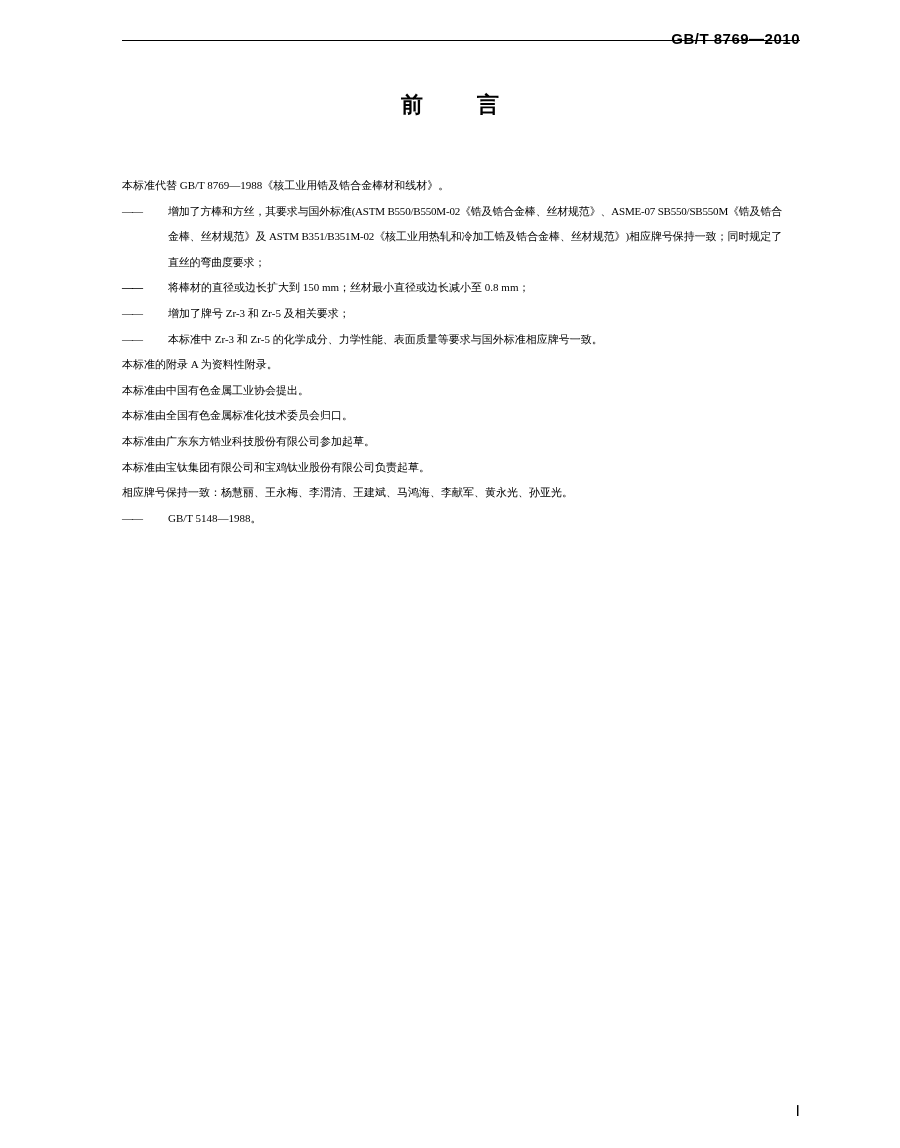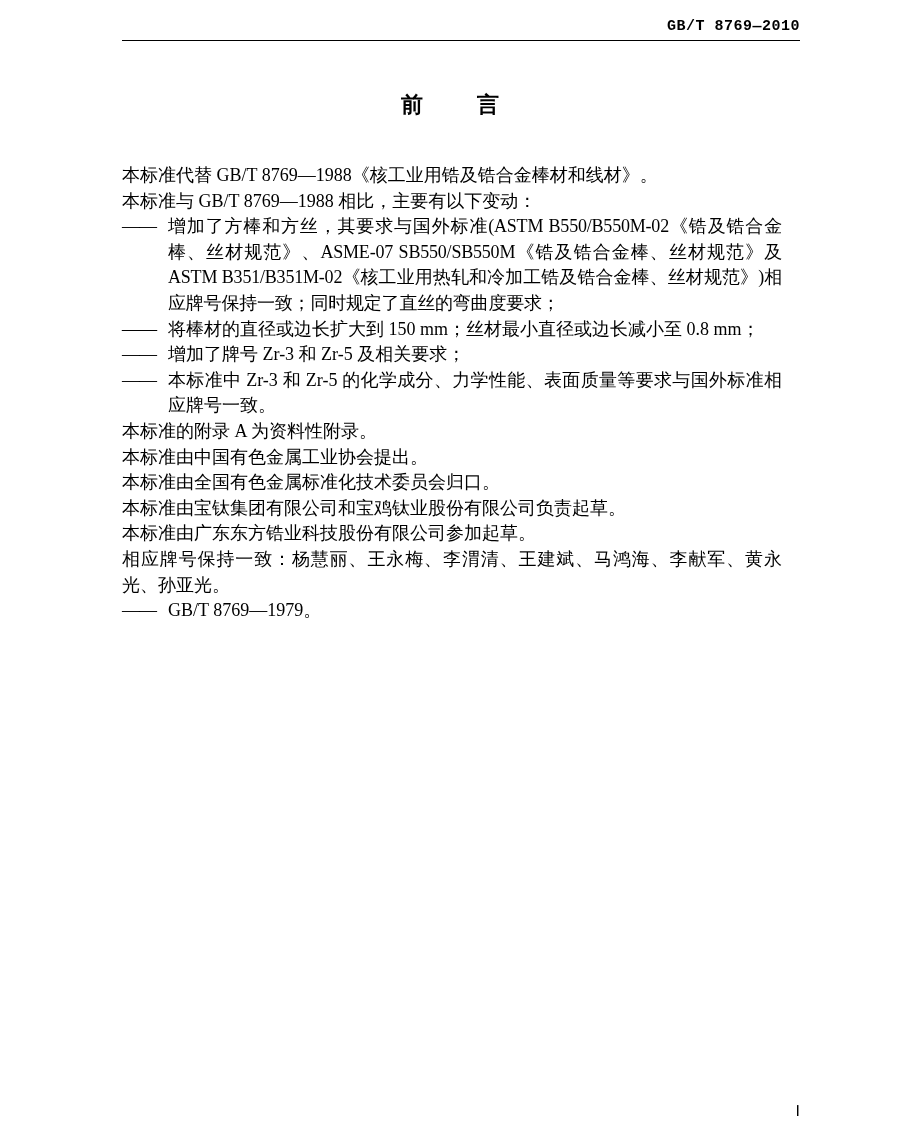--- a/index.html
+++ b/index.html
@@ -26,22 +26,22 @@
   .header {
     position: absolute;
     top: 14px;
     left: 122px;
     right: 100px;
     height: 30px;
   }
   .header-std {
     position: absolute;
     right: 0;
-    top: 4px;
-    font-family: Liberation Mono, monospace;
+    top: 16px;
+    font-family: Liberation Sans, sans-serif;
     font-weight: bold;
     font-size: 15px;
     letter-spacing: 0.5px;
   }
   .header-rule {
     position: absolute;
     left: 0;
     right: 0;
     top: 26px;
     border-top: 1.6px solid #000;
@@ -55,24 +55,24 @@
     text-align: center;
     font-family: "DejaVu Sans", "Liberation Sans", sans-serif;
     font-weight: bold;
     font-size: 22px;
     letter-spacing: 16px;
     text-indent: 16px;
   }
   
   .content {
     position: absolute;
-    top: 163px;
+    top: 173px;
     left: 122px;
     width: 660px;
-    font-size: 18px;
+    font-size: 11px;
     line-height: 25.6px;
   }
   .para {
     margin: 0 0 0 0;
     text-align: justify;
   }
   .dash-item {
     display: block;
     position: relative;
     padding-left: 46px;
@@ -104,21 +104,20 @@
   <div class="header">
     <div class="header-std">GB/T 8769—2010</div>
     <div class="header-rule"></div>
   </div>
 
   <div class="title">前　言</div>
 
   <div class="content">
 
     <div class="para">本标准代替 GB/T 8769—1988《核工业用锆及锆合金棒材和线材》。</div>
-    <div class="para">本标准与 GB/T 8769—1988 相比，主要有以下变动：</div>
 
     <div class="dash-item">
       <span class="dash">——</span>
       <span class="tight">增加了方棒和方丝，其要求与国外标准(ASTM B550/B550M-02《锆及锆合金棒、丝材规范》、ASME-07 SB550/SB550M《锆及锆合金棒、丝材规范》及 ASTM B351/B351M-02《核工业用热轧和冷加工锆及锆合金棒、丝材规范》)相应牌号保持一致；同时规定了直丝的弯曲度要求；</span>
     </div>
 
     <div class="dash-item">
       <span class="dash">——</span>
     </div>
 
@@ -133,26 +132,26 @@
     </div>
 
     <div class="dash-item">
       <span class="dash">——</span>
       <span>本标准中 Zr-3 和 Zr-5 的化学成分、力学性能、表面质量等要求与国外标准相应牌号一致。</span>
     </div>
 
     <div class="para">本标准的附录 A 为资料性附录。</div>
     <div class="para">本标准由中国有色金属工业协会提出。</div>
     <div class="para">本标准由全国有色金属标准化技术委员会归口。</div>
+    <div class="para">本标准由广东东方锆业科技股份有限公司参加起草。</div>
     <div class="para">本标准由宝钛集团有限公司和宝鸡钛业股份有限公司负责起草。</div>
-    <div class="para">本标准由广东东方锆业科技股份有限公司参加起草。</div>
     <div class="para">相应牌号保持一致：杨慧丽、王永梅、李渭清、王建斌、马鸿海、李献军、黄永光、孙亚光。</div>
 
     <div class="dash-item">
       <span class="dash">——</span>
-      <span>GB/T 8769—1979。</span>
+      <span>GB/T 5148—1988。</span>
     </div>
 
   </div>
 
   <div class="footer-page">Ⅰ</div>
 
 </div>
 
 </body></html>

